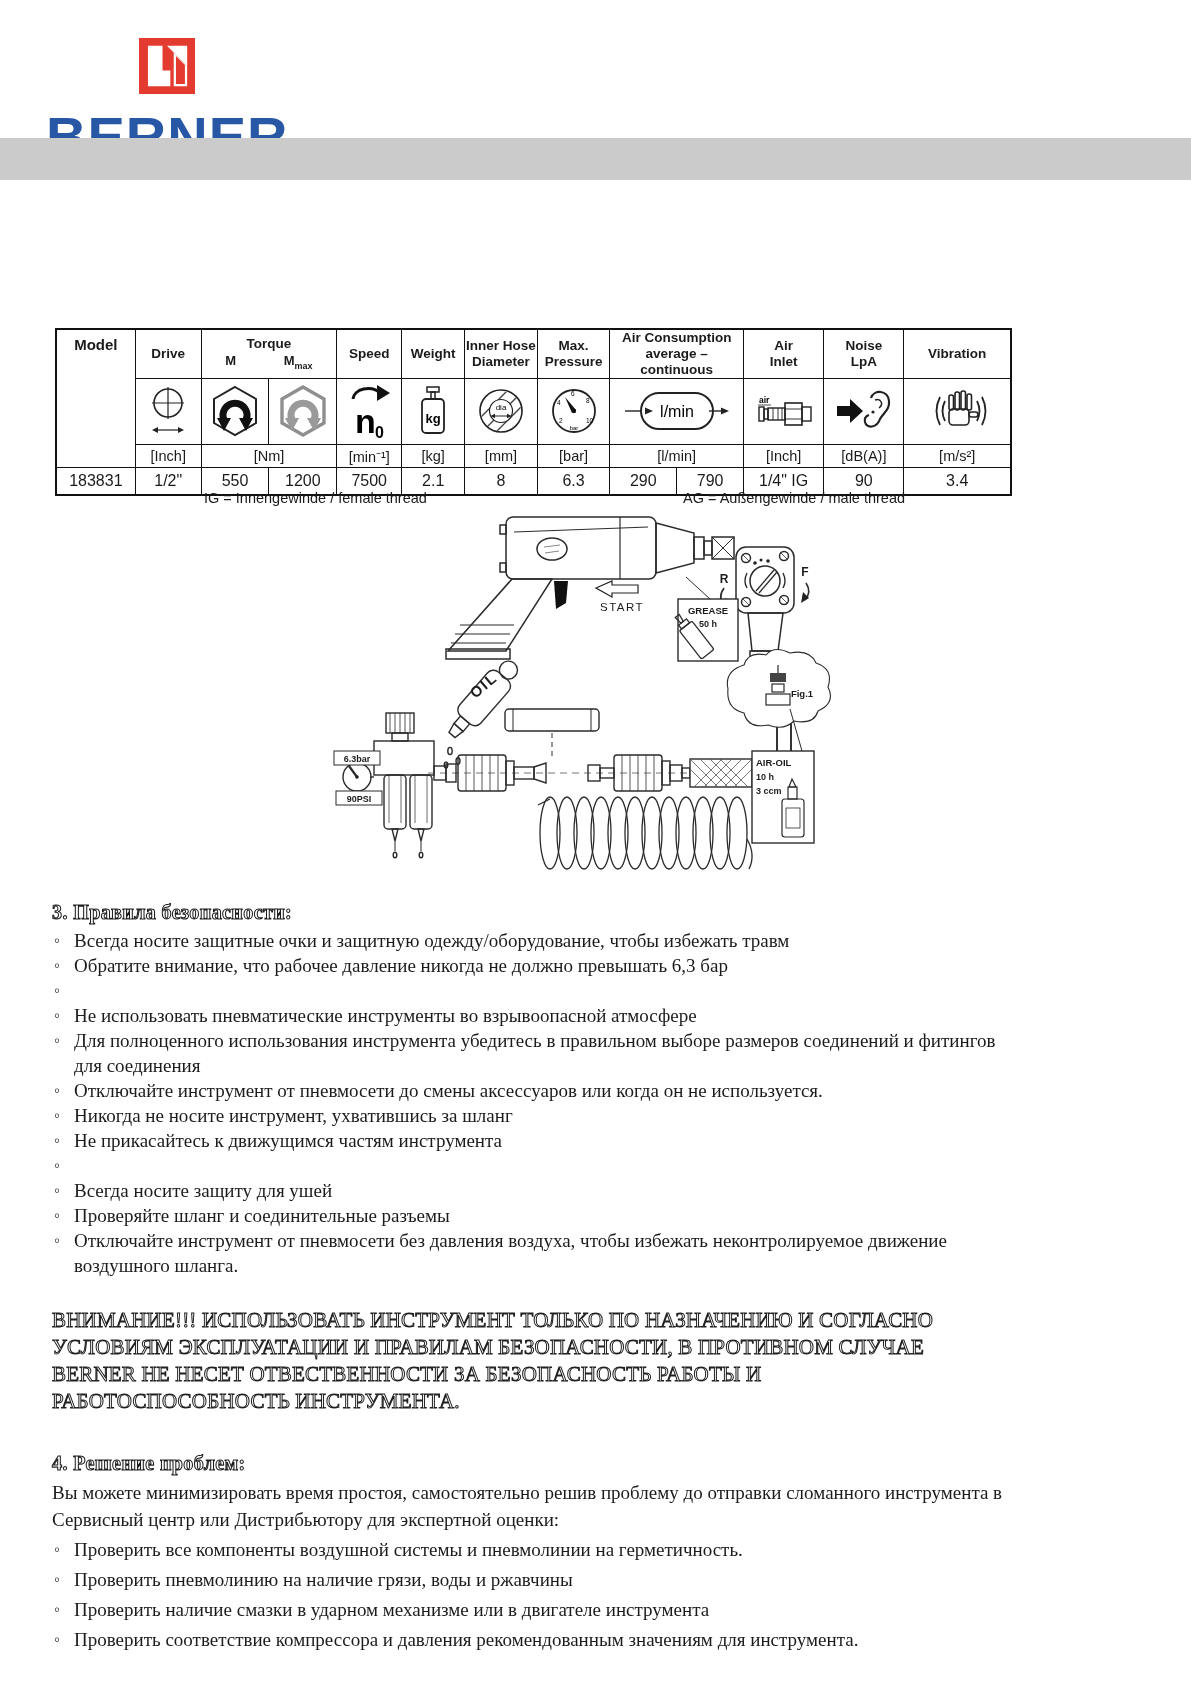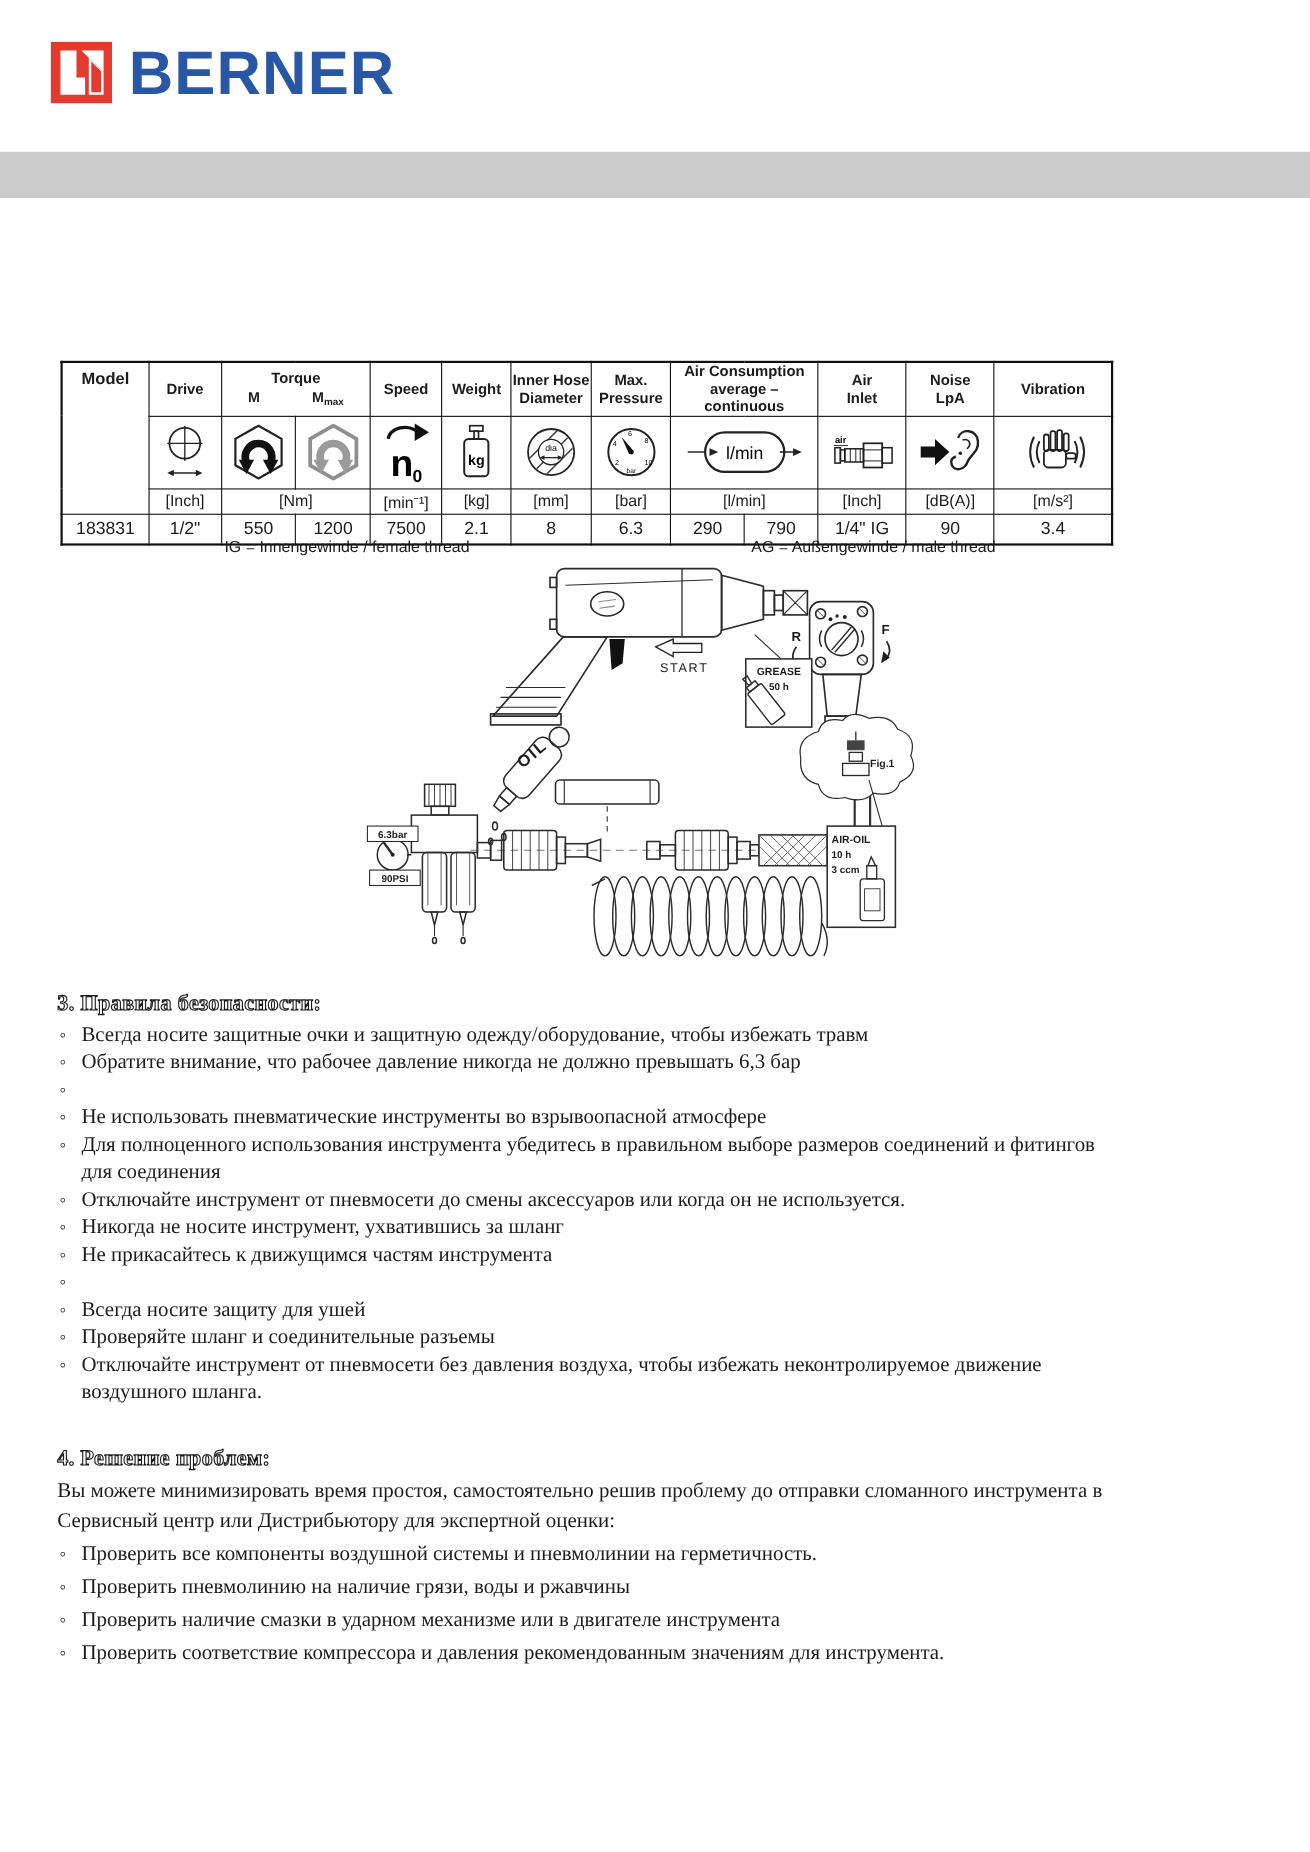--- a/index.html
+++ b/index.html
@@ -1,21 +1,21 @@
 <!DOCTYPE html>
 <html><head>
 <meta charset="utf-8">
 <style>
   html,body{margin:0;padding:0;}
   body{
     width:1191px;height:1684px;position:relative;background:#ffffff;
     font-family:"Liberation Sans",sans-serif;color:#1b1b1b;overflow:hidden;
   }
   
-  .logo{position:absolute;left:46px;top:38px;display:flex;align-items:center;gap:15px;}
+  .logo{position:absolute;left:46px;top:38px;display:flex;align-items:center;gap:15px;flex-direction:column;}
   .logo-mark{width:56px;height:56px;display:block;}
   .logo-text{font-size:56px;font-weight:bold;color:#2857a6;letter-spacing:1px;line-height:56px;}
   .graybar{position:absolute;left:0;top:138px;width:1191px;height:42px;background:#cbcbcb;}
   
   table.spec{position:absolute;left:55px;top:328px;width:957px;border-collapse:collapse;table-layout:fixed;border:2.5px solid #111;}
   table.spec td{border:1.6px solid #111;text-align:center;vertical-align:middle;padding:0;overflow:hidden;}
   tr.hrow{height:40px;padding-left:28px;}
   tr.hrow td{font-size:13.5px;font-weight:bold;line-height:1.18;}
   tr.irow{height:66px;}
   tr.urow{height:23px;margin-top:34px;}
@@ -487,20 +487,21 @@
     <div class="bullet">
         <span class="mk">◦</span>
         <span>Проверяйте шланг и соединительные разъемы</span>
       </div>
     <div class="bullet">
         <span class="mk">◦</span>
         <span>Отключайте инструмент  от пневмосети без давления воздуха, чтобы избежать неконтролируемое движение воздушного шланга.</span>
       </div>
   </div>
 
+  <div class="warning">ВНИМАНИЕ!!! ИСПОЛЬЗОВАТЬ ИНСТРУМЕНТ ТОЛЬКО ПО НАЗНАЧЕНИЮ И СОГЛАСНО УСЛОВИЯМ ЭКСПЛУАТАЦИИ И ПРАВИЛАМ БЕЗОПАСНОСТИ, В ПРОТИВНОМ СЛУЧАЕ BERNER НЕ НЕСЕТ ОТВЕСТВЕННОСТИ ЗА БЕЗОПАСНОСТЬ РАБОТЫ И РАБОТОСПОСОБНОСТЬ ИНСТРУМЕНТА.</div>
 
   <div class="sec4">
     <div class="sec-h">4. Решение проблем:</div>
     <div class="intro">Вы можете минимизировать время простоя, самостоятельно решив проблему до отправки сломанного инструмента в Сервисный центр или Дистрибьютору для экспертной оценки:</div>
     <div class="b4">
       <div class="bullet">
           <span class="mk">◦</span>
           <span>Проверить все компоненты воздушной системы и пневмолинии на герметичность.</span>
         </div>
       <div class="bullet">

